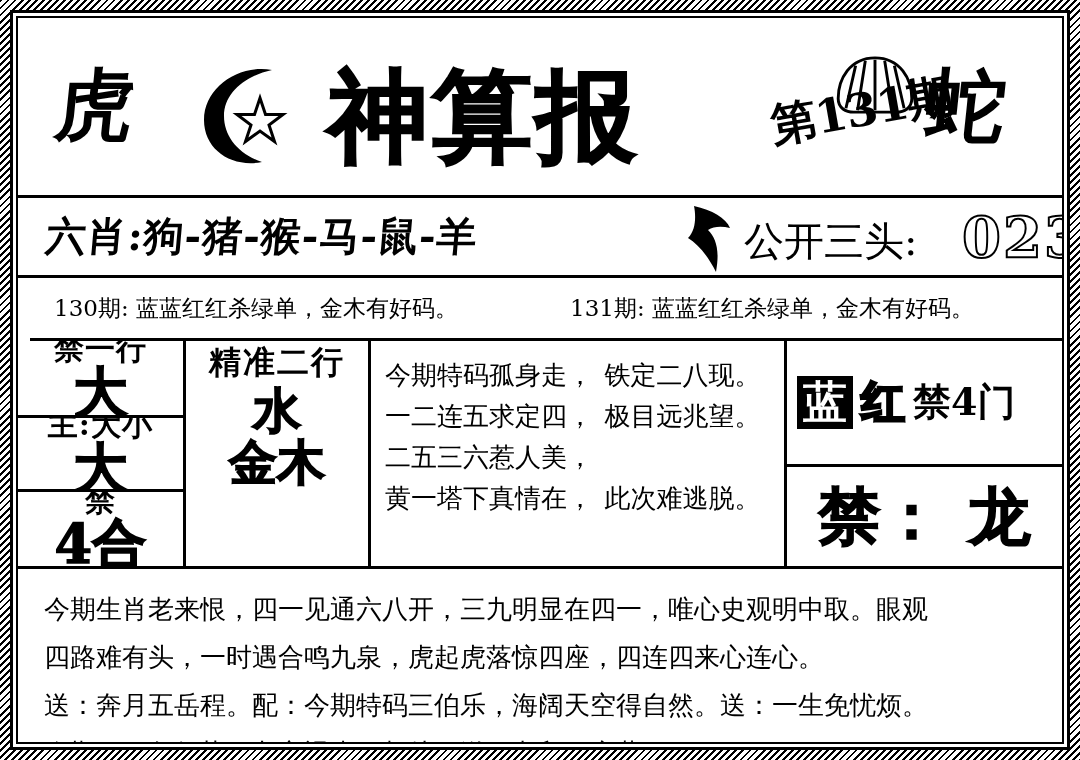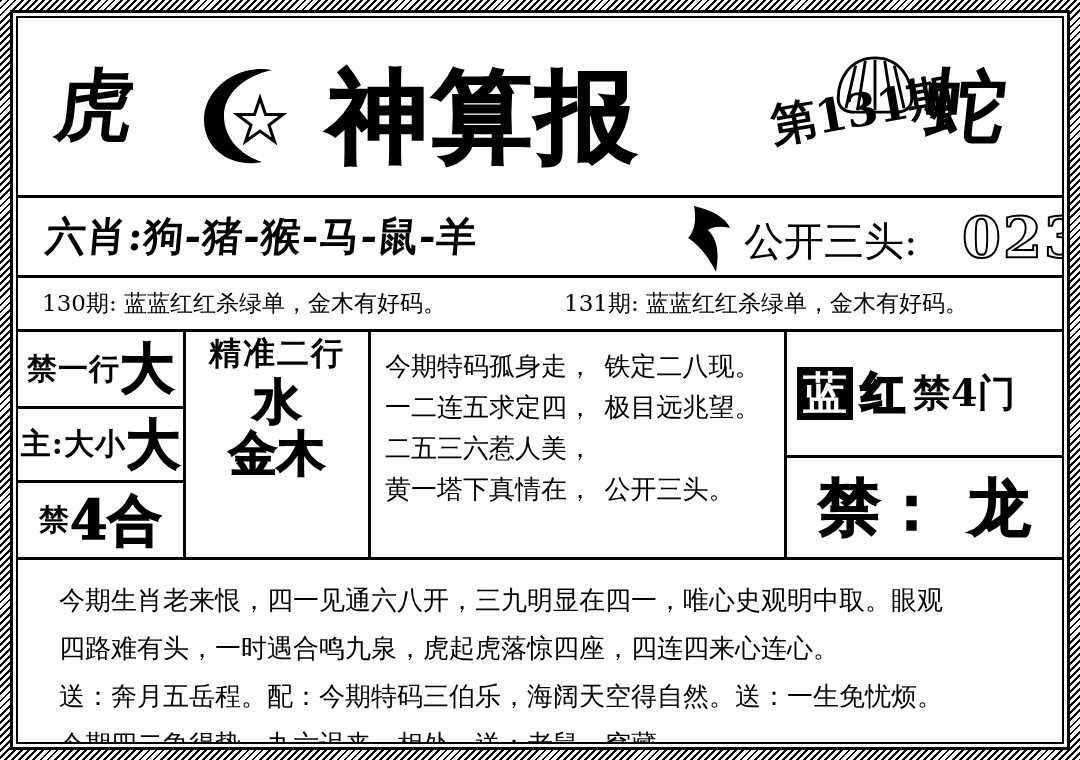--- a/index.html
+++ b/index.html
@@ -149,27 +149,28 @@
     font-family: "DejaVu Serif", "Liberation Serif", serif;
     font-weight: bold;
     font-size: 56px;
     letter-spacing: 2px;
     -webkit-text-stroke: 2px #000;
     color: #fff;
   }
 
   
   .band3 {
-    height: 54px;
+    height: 63px;
     border-bottom: 3px solid #000;
     box-sizing: border-box;
     display: flex;
     align-items: center;
     font-family: "DejaVu Serif", "Liberation Serif", serif;
     font-size: 23px;
+    margin-left: 12px;
   }
   .band3 .col {
     flex: 1 1 50%;
     padding-left: 24px;
     white-space: nowrap;
   }
   .band3 .lbl { font-weight: normal; }
 
   
   .mid {
@@ -184,21 +185,21 @@
     width: 172px;
     border-right: 3px solid #000;
     box-sizing: border-box;
     display: flex;
     flex-direction: column;
   }
   .cell {
     border-bottom: 3px solid #000;
     box-sizing: border-box;
     display: flex;
-    flex-direction: row;
+    flex-direction: column;
     align-items: center;
     justify-content: center;
     overflow: hidden;
   }
   .cell:last-child { border-bottom: none; }
   .cell-title {
     font-family: "DejaVu Serif", "Liberation Serif", serif;
     font-weight: bold;
     font-size: 30px;
     letter-spacing: 1px;
@@ -299,21 +300,21 @@
   .jin-long {
     font-family: "DejaVu Serif", "Liberation Serif", serif;
     font-weight: bold;
     font-size: 62px;
     -webkit-text-stroke: 1.5px #000;
   }
 
   
   .bottom {
     flex: 1;
-    padding: 16px 26px 0 41px;
+    padding: 16px 26px 0 26px;
     box-sizing: border-box;
     font-family: "DejaVu Serif", "Liberation Serif", serif;
     font-size: 26px;
     line-height: 1.85;
     overflow: hidden;
   }
   .bottom p { margin: 0; white-space: nowrap; }
 </style>
 </head>
 <body>
@@ -394,21 +395,21 @@
           </div>
           <div class="verse-row">
             <div class="verse-a">一二连五求定四，</div>
             <div class="verse-b">极目远兆望。</div>
           </div>
           <div class="verse-row">
             <div class="verse-a">二五三六惹人美，</div>
           </div>
           <div class="verse-row">
             <div class="verse-a">黄一塔下真情在，</div>
-            <div class="verse-b">公开三头。</div>
+            <div class="verse-b">此次难逃脱。</div>
           </div>
         </div>
 
         <div class="col-right">
           <div class="right-top">
             <span class="chip chip-inv">蓝</span>
             <span class="chip chip-out">红</span>
             <span class="jin-men">禁4门</span>
           </div>
           <div class="right-bot">

